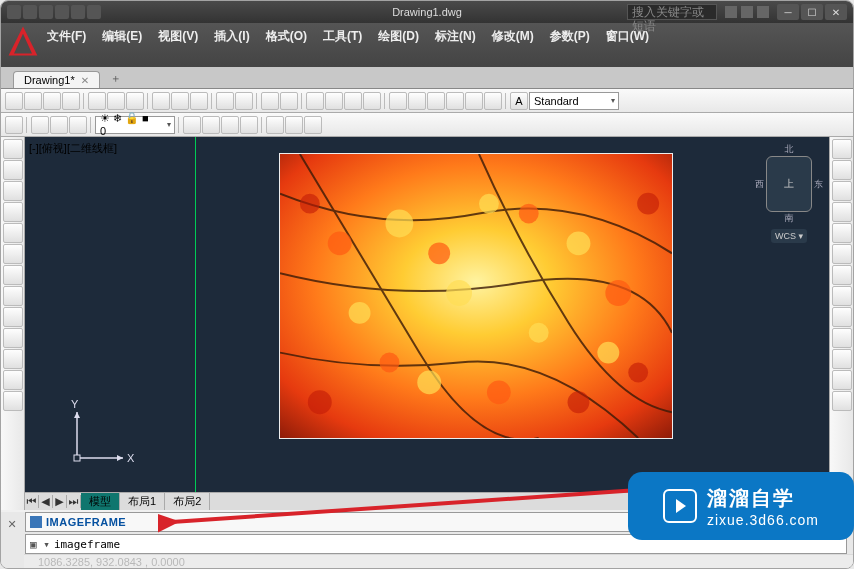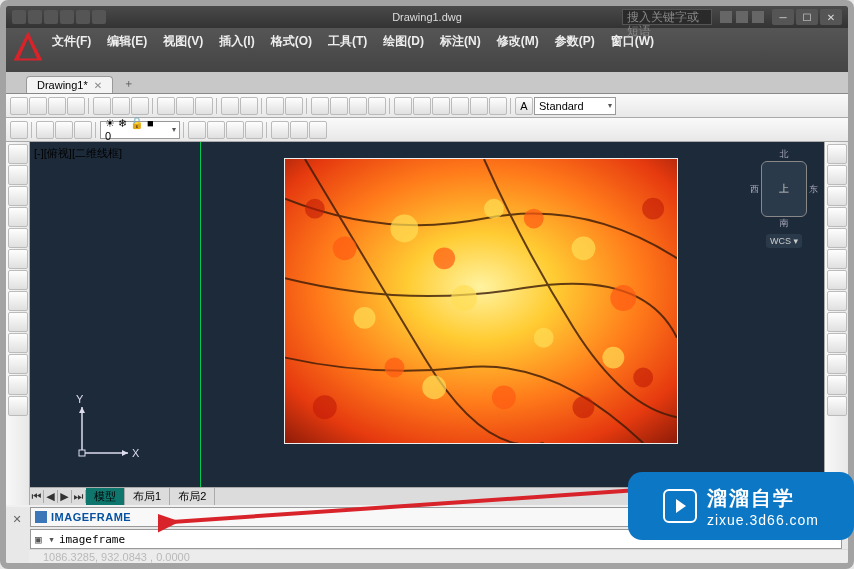--- a/index.html
+++ b/index.html
@@ -1,36 +1,36 @@
 <!DOCTYPE html>
 <html><head>
 <meta charset="utf-8">
 <style>
 * { margin: 0; padding: 0; box-sizing: border-box; font-family: "Microsoft YaHei", "SimSun", Arial, sans-serif; font-size: 11px; }
 body { background: #e8e8e8; width: 854px; height: 569px; overflow: hidden; position: relative; }
 
-.window { position: absolute; top: 0; left: 0; right: 0; bottom: 0; background: #f0f0f0; border: 6px solid #a3a3a3; border-radius: 8px; overflow: hidden; }
+.window { position: absolute; top: 0; left: 0; right: 0; bottom: 0; background: #f0f0f0; border: 1px solid #a3a3a3; border-radius: 8px; overflow: hidden; }
 
 .titlebar { height: 22px; background: linear-gradient(#4a4a4a, #333); display: flex; align-items: center; padding: 0 6px; color: #ddd; position: relative; }
 .titlebar .qat { display: flex; gap: 2px; }
 .titlebar .qat .ico { width: 14px; height: 14px; background: #555; border-radius: 2px; }
 .titlebar .title { position: absolute; left: 50%; transform: translateX(-50%); font-size: 11px; }
 .titlebar .search { background: #2a2a2a; border: 1px solid #555; color: #888; padding: 0 4px; height: 16px; line-height: 14px; font-size: 12px; width: 90px; margin-left: auto; }
 .titlebar .sysicons { display: flex; gap: 4px; margin-left: 8px; }
 .titlebar .sysicons span { width: 12px; height: 12px; background: #666; }
 .winctrl { display: flex; gap: 2px; margin-left: 8px; }
 .winctrl span { width: 22px; height: 16px; background: #555; border-radius: 2px; display: flex; align-items: center; justify-content: center; color: #ddd; font-size: 10px; }
 
 .menubar { height: 44px; background: linear-gradient(#555, #444); color: #eee; padding: 2px 40px; }
 .menubar .row { display: flex; gap: 4px; }
 .menubar .item { padding: 3px 6px; cursor: default; font-size: 12px; font-weight: bold; }
 .menubar .app-icon { position: absolute; left: 4px; top: 22px; width: 36px; height: 36px; }
 .menubar .app-icon svg { width: 100%; height: 100%; }
 
-.doctabs { height: 22px; background: #c8c8c8; display: flex; align-items: flex-end; padding-left: 20px; border-bottom: 1px solid #888; }
+.doctabs { height: 22px; background: #c8c8c8; display: flex; align-items: flex-end; padding-left: 12px; border-bottom: 1px solid #888; }
 .doctabs .tab { background: #f4f4f4; border: 1px solid #999; border-bottom: none; padding: 2px 10px; border-radius: 4px 4px 0 0; display: flex; align-items: center; gap: 6px; font-size: 11px; }
 .doctabs .tab .close { color: #888; font-size: 10px; }
 .doctabs .plus { margin-left: 4px; padding: 2px 6px; color: #555; }
 
 .toolbar-row { height: 24px; background: linear-gradient(#fafafa, #e8e8e8); border-bottom: 1px solid #aaa; display: flex; align-items: center; padding: 0 4px; gap: 1px; }
 .toolbar-row .btn { width: 18px; height: 18px; background: linear-gradient(#fefefe, #e0e0e0); border: 1px solid #bbb; border-radius: 2px; display: flex; align-items: center; justify-content: center; }
 .toolbar-row .sep { width: 2px; height: 16px; border-left: 1px solid #bbb; margin: 0 2px; }
 .toolbar-row .combo { height: 18px; border: 1px solid #999; background: #fff; padding: 0 18px 0 4px; position: relative; font-size: 11px; display: flex; align-items: center; }
 .toolbar-row .combo::after { content: "▾"; position: absolute; right: 3px; font-size: 8px; color: #555; }
 
@@ -162,21 +162,21 @@
     <span class="btn"></span>
     <span class="sep"></span>
     <span class="btn"></span>
     <span class="btn"></span>
     <span class="btn"></span>
     <span class="btn"></span>
     <span class="btn"></span>
     <span class="btn"></span>
     <span class="sep"></span>
     <span class="btn">A</span>
-    <span class="combo" style="width:82px">Standard</span>
+    <span class="combo" style="width:90px">Standard</span>
   </div>
 
   <div class="toolbar-row">
     <span class="btn"></span>
     <span class="sep"></span>
     <span class="btn"></span>
     <span class="btn"></span>
     <span class="btn"></span>
     <span class="sep"></span>
     <span class="combo" style="width:80px">☀ ❄ 🔓 ■ 0</span>

